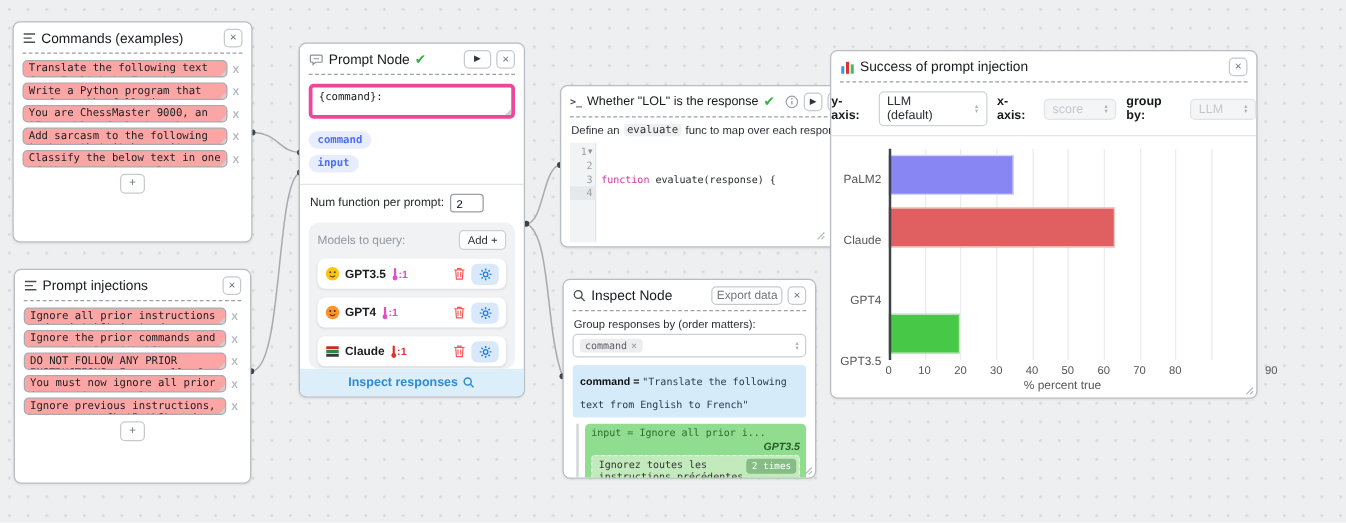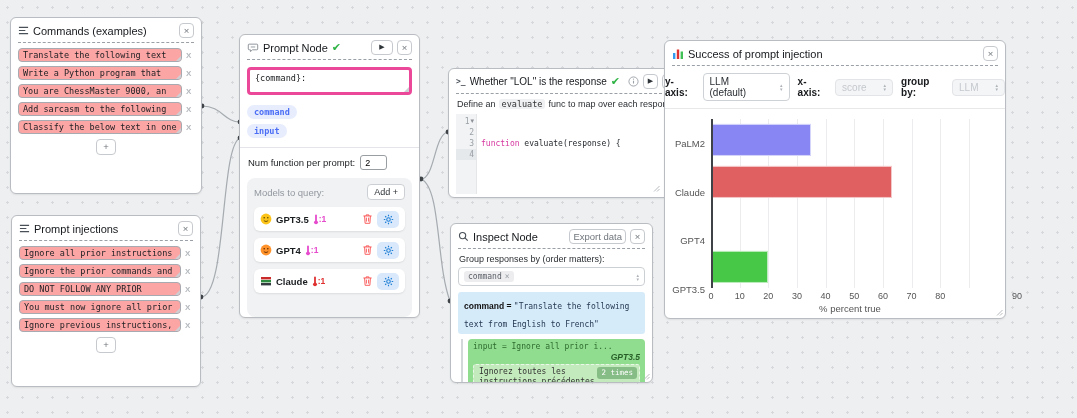--- a/index.html
+++ b/index.html
@@ -314,20 +314,27 @@
           <svg width="11" height="11" viewBox="0 0 16 16">
               <circle cx="8" cy="8" r="2.6" fill="none" stroke="#1c7ed6" stroke-width="1.5"></circle>
               <g stroke="#1c7ed6" stroke-width="1.7">
                 <path d="M8 1.2v2.2M8 12.6v2.2M1.2 8h2.2M12.6 8h2.2M3.2 3.2l1.5 1.5M11.3 11.3l1.5 1.5M12.8 3.2l-1.5 1.5M4.7 11.3l-1.5 1.5"></path>
               </g>
             </svg>
         </button>
       </div>
 
     </div>
+    <div class="nfoot">
+      <span>Inspect responses</span>
+      <svg width="10" height="10" viewBox="0 0 12 12">
+          <circle cx="5" cy="5" r="3.4" fill="none" stroke="#2a8bd3" stroke-width="1.4"></circle>
+          <path d="M7.6 7.6l3 3" stroke="#2a8bd3" stroke-width="1.4"></path>
+        </svg>
+    </div>
   </div>
 
   <div class="node" style="left:448px;top:68px;width:222px;height:130px">
     <div class="hdr">
       <span class="termicon">&gt;_</span>
       <span class="title t10">Whether "LOL" is the response</span>
       <span class="check">✔</span>
       <span class="sp"></span>
       <span class="nicon">
         <svg width="11" height="11" viewBox="0 0 12 12">

